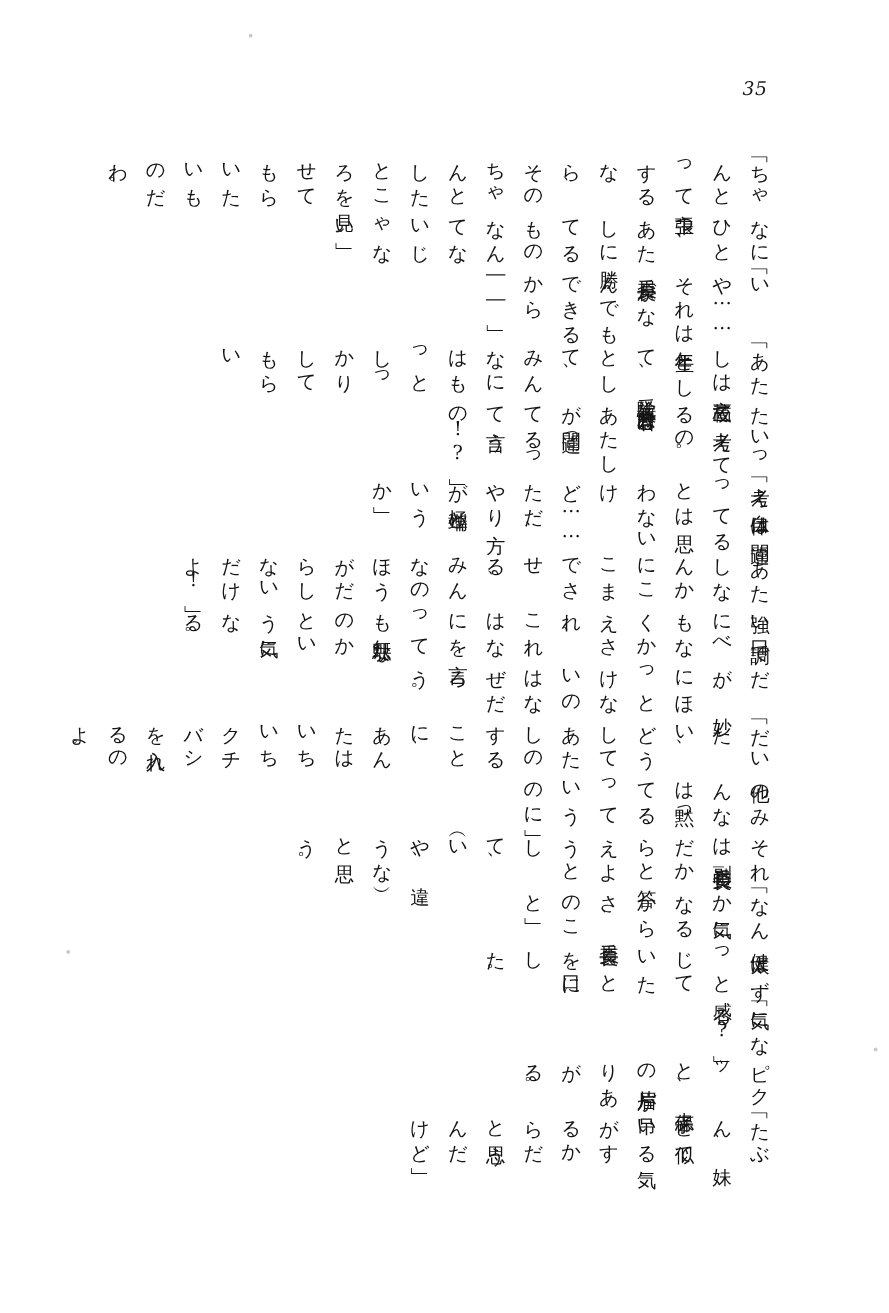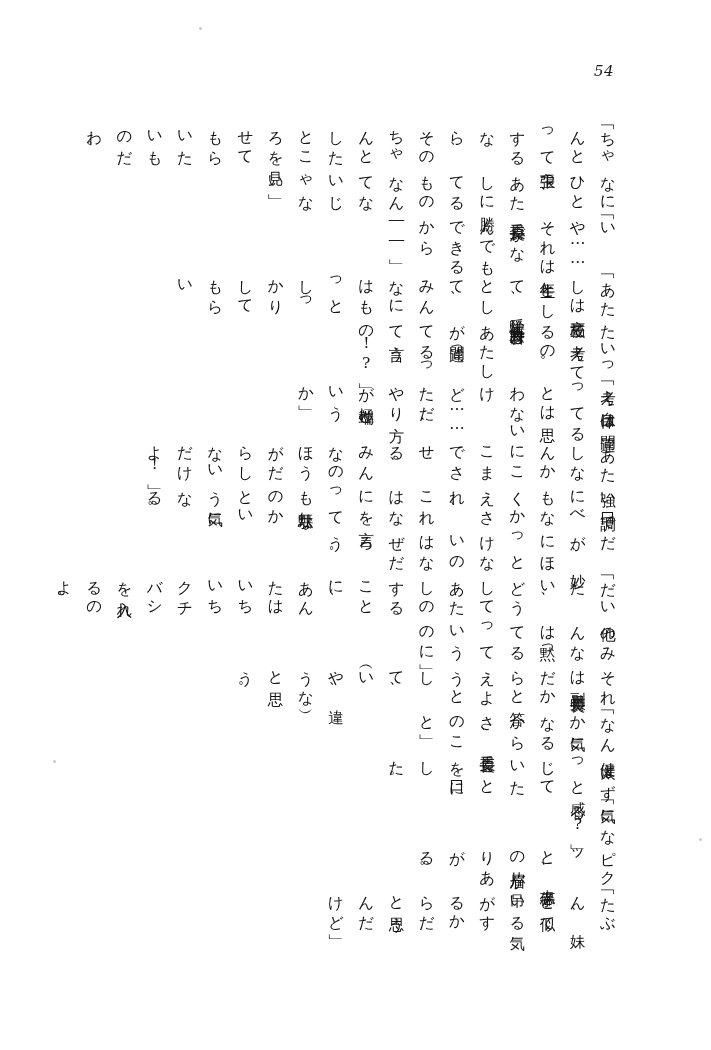--- a/index.html
+++ b/index.html
@@ -72,21 +72,21 @@
     background: #9a9a9a;
     border-radius: 50%;
     opacity: 0.55;
   }
 </style>
 </head>
 <body>
 
 <div class="page">
 
-  <div class="page-number">54</div>
+  <div class="page-number">35</div>
 
   <div class="text-block">
     <p class="para">「ちゃんとって主張するなら、そのちゃんとしたところを見せてもらいたいものだわ。</p>
     <p class="para">なにひとつ、あたしに勝てるものなんてないじゃない」</p>
     <p class="para">「いや……それは委員長がなんでもできるから――」</p>
     <p class="para">「あたしは高校三年生として、受験生として、みんなにはもっとしっかりしてもらい</p>
     <p class="para">たいって考えてるの。　藤村君は、あたしが間違ってるって言うの!?」</p>
     <p class="para">「考え自体は間違ってるとは思わないけど……ただ、やり方が極端というか」</p>
     <p class="para">「あたしなんかにここまでさせる、みんなのほうがだらしないだけよ!」</p>
     <p class="para">強い口調でにべもなくかえされ、これはなにを言っても無駄なのかという気になる。</p>

